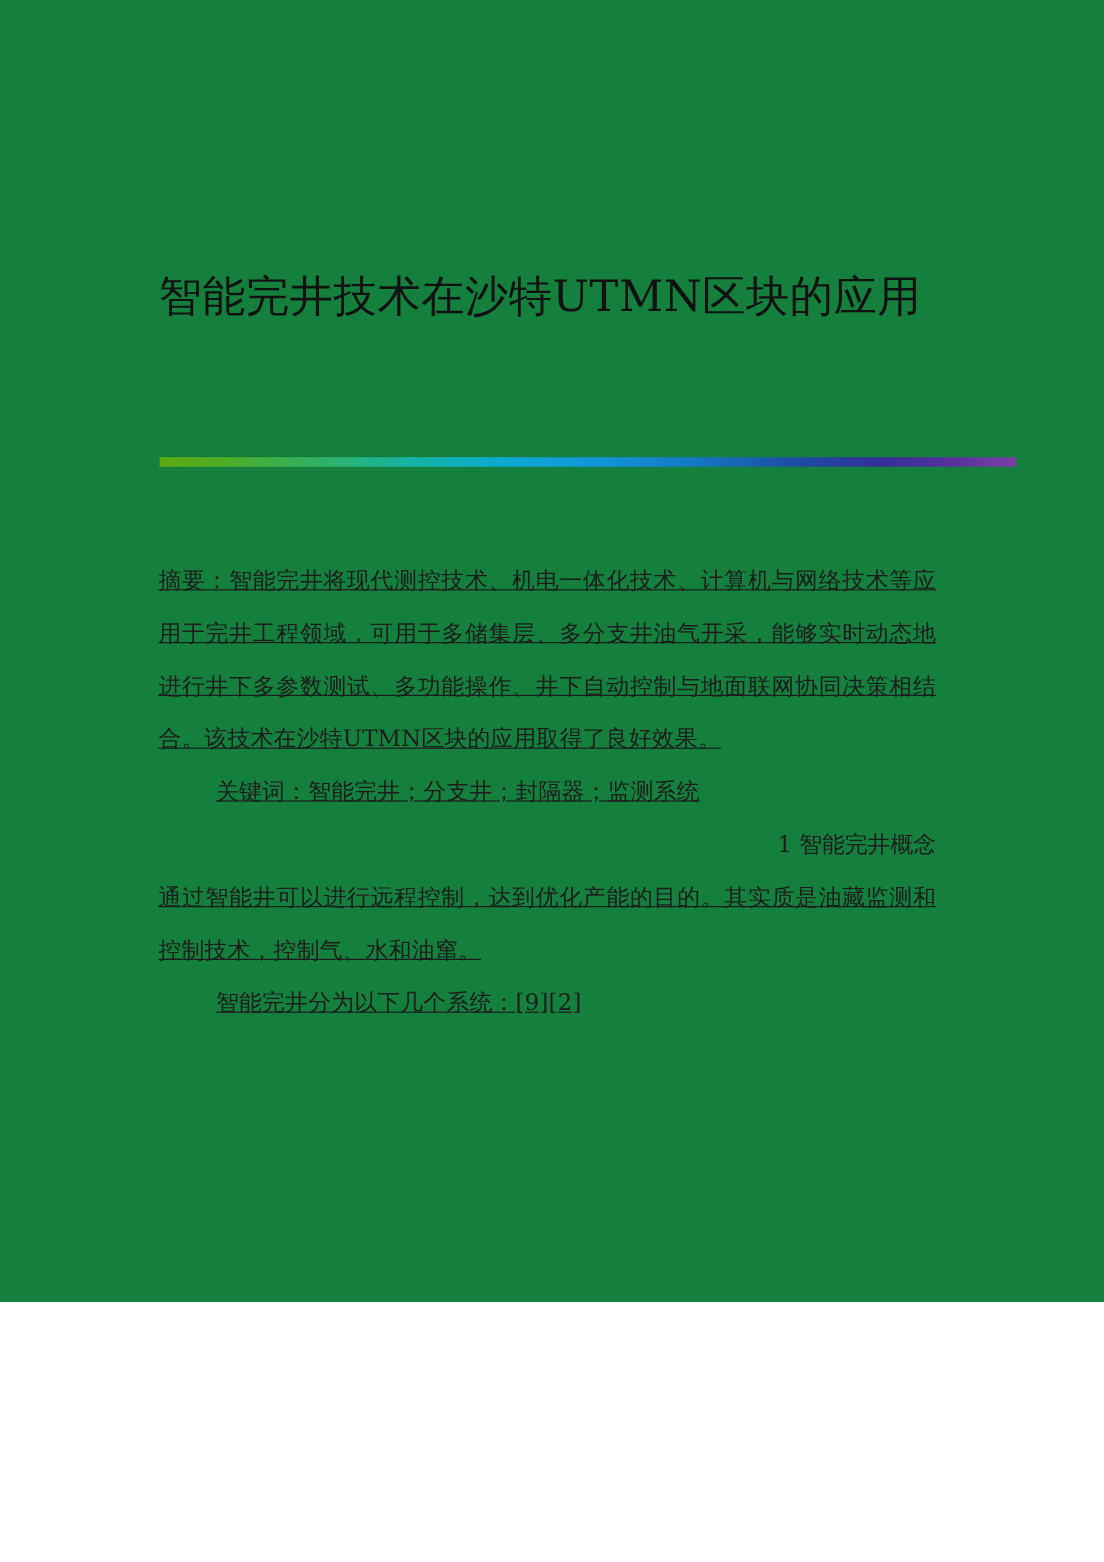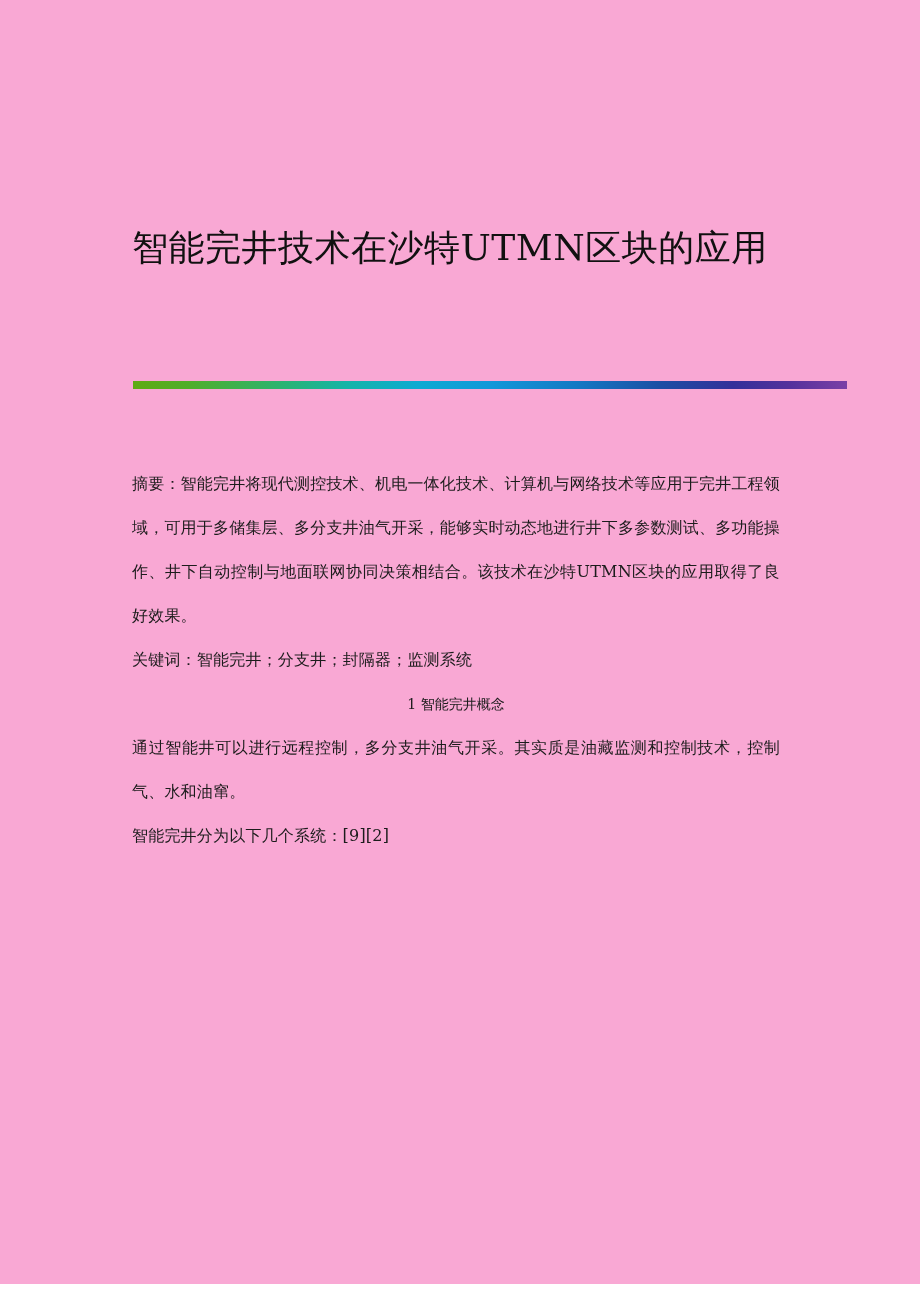--- a/index.html
+++ b/index.html
@@ -5,23 +5,23 @@
 <style>
   html, body {
     margin: 0;
     padding: 0;
     background: #ffffff;
   }
 
   .page {
     position: relative;
     width: 920px;
-    height: 1284px;
+    height: 1085px;
     margin: 0 auto;
-    background: #f9a8d4;
+    background: #15803d;
     overflow: hidden;
     font-family: "DejaVu Serif", "Liberation Serif", serif;
     color: #1a1a1a;
     -webkit-font-smoothing: none;
   }
 
   
   .doc-title {
     position: absolute;
     left: 132px;
@@ -66,46 +66,48 @@
 
   
   .body-block {
     position: absolute;
     left: 132px;
     top: 462px;
     width: 648px;
   }
 
   .para {
-    font-size: 16px;
+    font-size: 19px;
     line-height: 44px;
     text-align: justify;
     text-justify: inter-ideograph;
     margin: 0;
     color: #1c1c1c;
     letter-spacing: 0.2px;
     font-family: "DejaVu Serif", "Liberation Serif", serif;
+    text-decoration: underline;
   }
 
   .para + .para {
     margin-top: 0;
+    margin-left: 48px;
   }
 
   
   .para.single {
     text-align: left;
   }
 
   .section-heading {
-    font-size: 14px;
+    font-size: 19px;
     line-height: 44px;
     margin: 0;
     font-weight: 400;
     color: #1c1c1c;
-    text-align: center;
+    text-align: right;
     font-family: "DejaVu Serif", "Liberation Serif", serif;
   }
 </style>
 </head>
 <body>
 
 <div class="page">
 
   <h1 class="doc-title">智能完井技术在沙特UTMN区块的应用</h1>
 
@@ -116,19 +118,19 @@
   <div class="body-block">
 
     <p class="para">摘要：智能完井将现代测控技术、机电一体化技术、计算机与网络技术等应用于完井工程领域，可用于多储集层、多分支井油气开采，能够实时动态地进行井下多参数测试、多功能操作、井下自动控制与地面联网协同决策相结合。该技术在沙特UTMN区块的应用取得了良好效果。</p>
 
     <p class="para single">关键词：智能完井；分支井；封隔器；监测系统</p>
 
     <p class="section-heading">1 智能完井概念</p>
 
 
 
-    <p class="para">通过智能井可以进行远程控制，多分支井油气开采。其实质是油藏监测和控制技术，控制气、水和油窜。</p>
+    <p class="para">通过智能井可以进行远程控制，达到优化产能的目的。其实质是油藏监测和控制技术，控制气、水和油窜。</p>
 
     <p class="para single">智能完井分为以下几个系统：[9][2]</p>
 
   </div>
 
 </div>
 
 </body></html>

